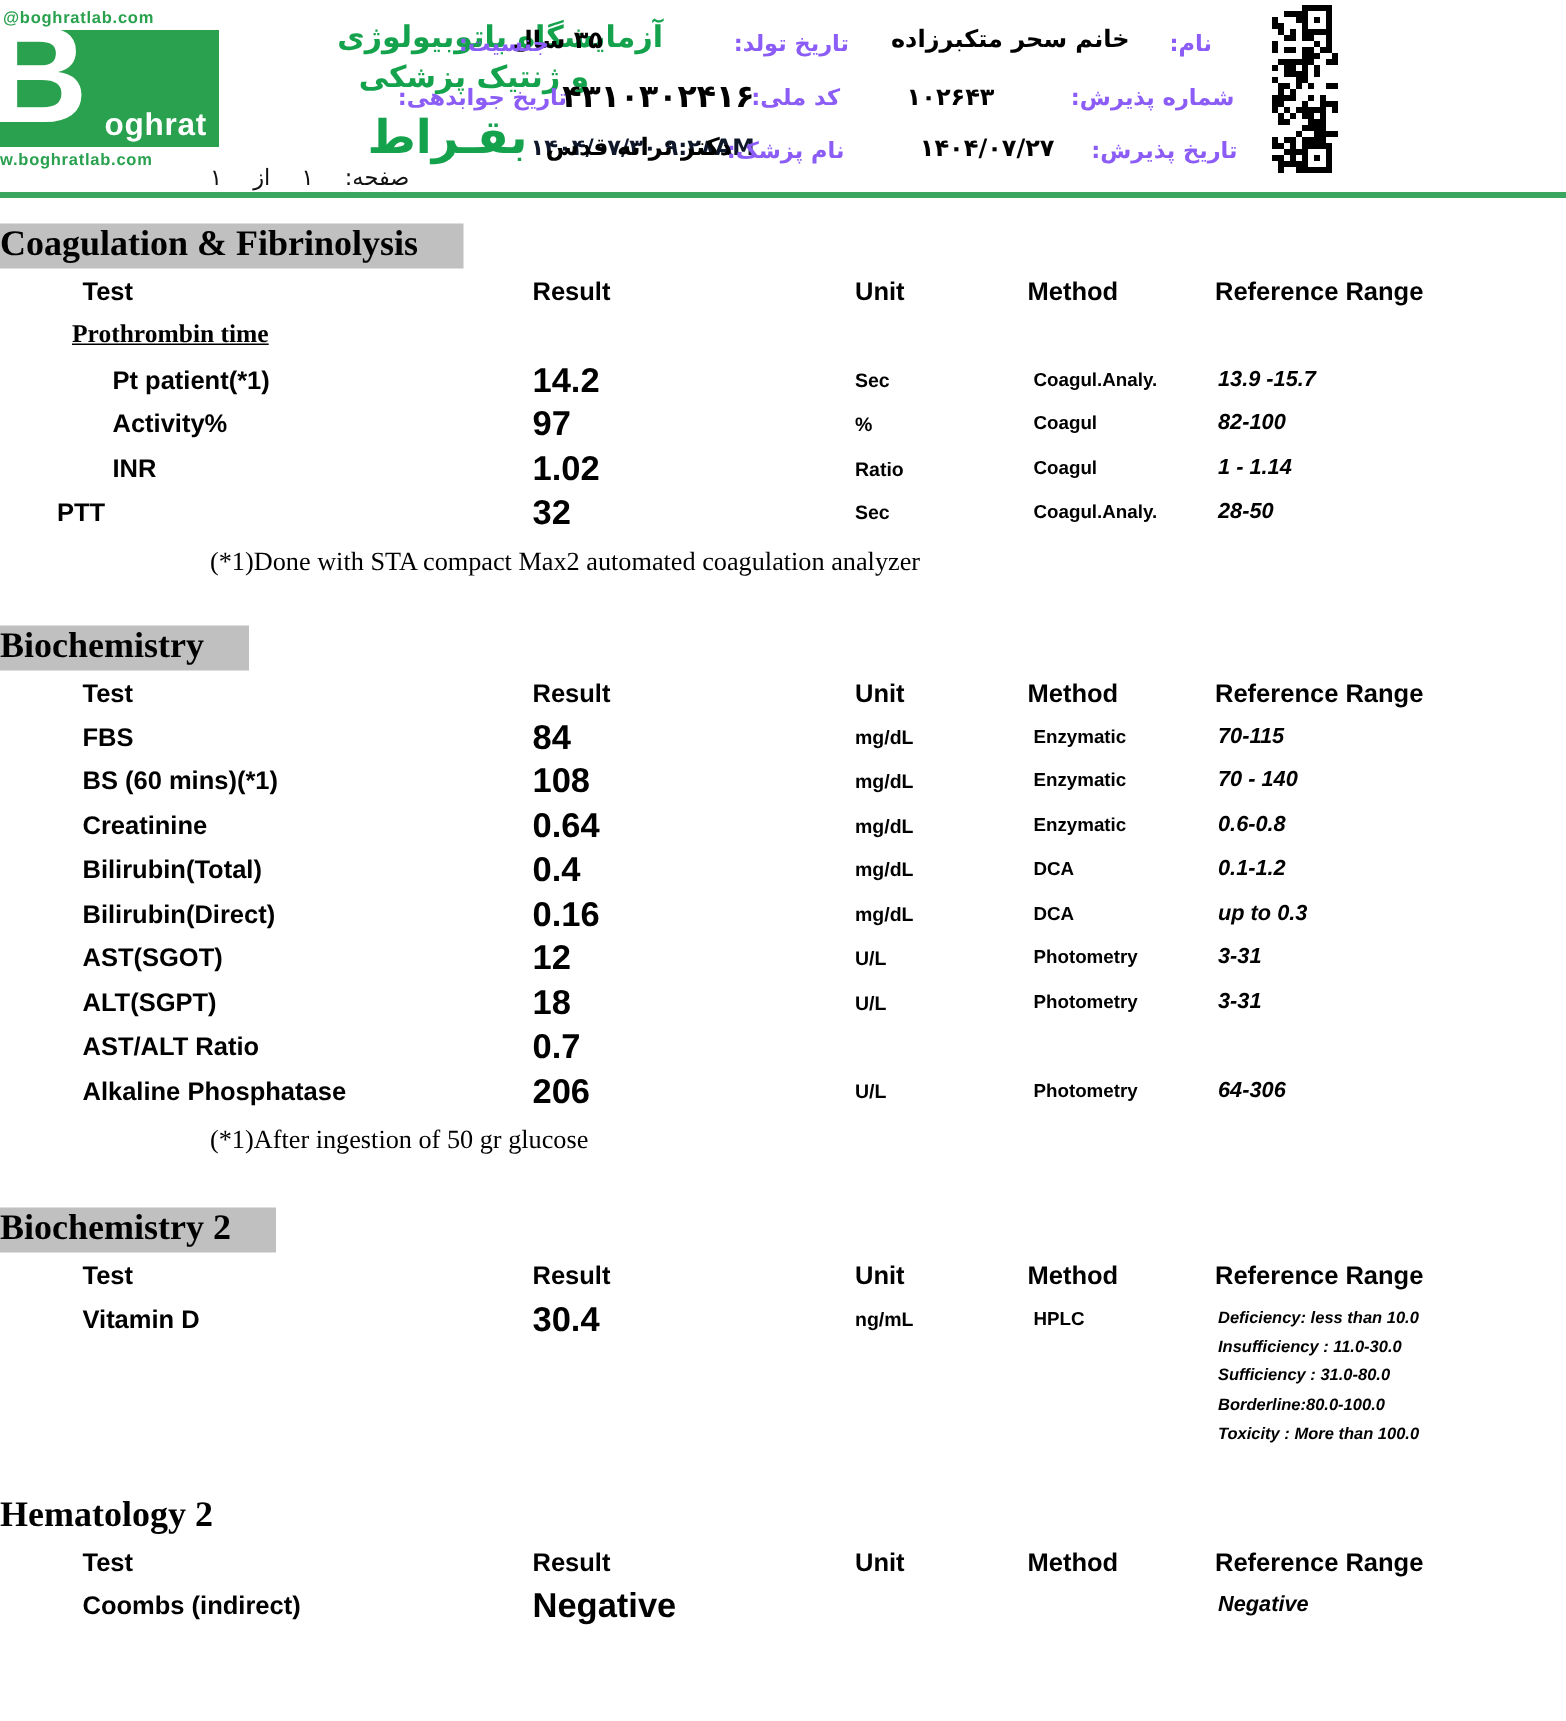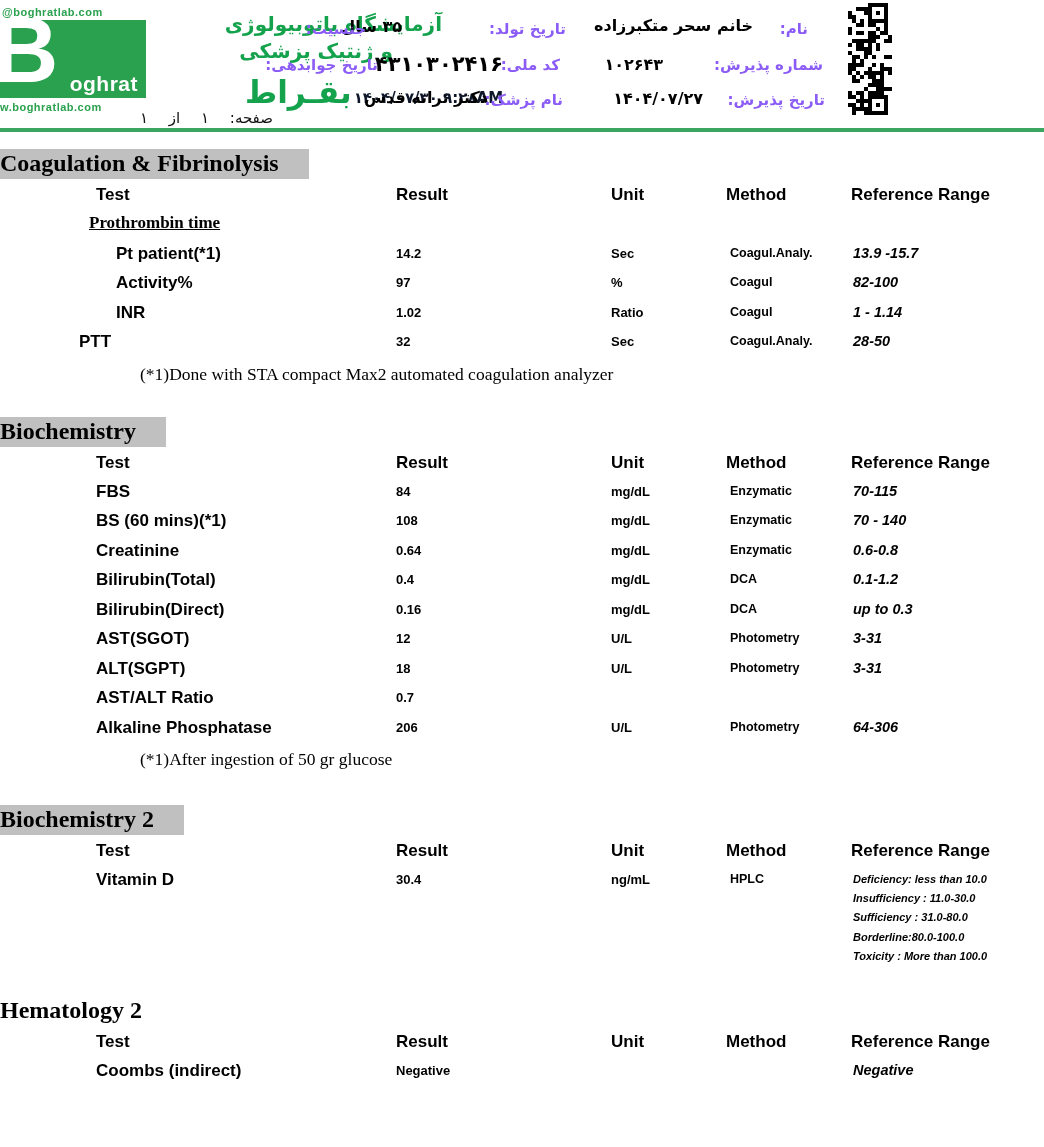--- a/index.html
+++ b/index.html
@@ -33,29 +33,29 @@
 
   
   #sections{position:relative;width:1044px;}
   .section{position:relative;}
   #sections .section:nth-child(1){margin-top:15px;}
   #sections .section:nth-child(2){margin-top:32px;}
   #sections .section:nth-child(3){margin-top:35px;}
   #sections .section:nth-child(4){margin-top:30px;}
   .sec-title{display:inline-block;font-family:"Liberation Serif",serif;font-weight:bold;font-size:24px;line-height:29px;margin-left:-2px;padding:0 30px 1px 2px;}
   .sec-title.hl{background:#c0c0c0;}
-  .trow{display:grid;grid-template-columns:355px 215px 115px 125px auto;align-items:start;min-height:29.5px;margin-left:41px;}
+  .trow{display:grid;grid-template-columns:355px 215px 115px 125px auto;align-items:start;min-height:29.5px;}
   .thead{min-height:28px;margin-top:2px;}
   .th{font-weight:bold;font-size:17px;line-height:28px;}
   .th.c0{padding-left:55px;}
   .group{grid-column:1 / -1;font-family:"Liberation Serif",serif;font-weight:bold;font-size:17px;line-height:28px;padding-left:48px;text-decoration:underline;}
   .cell-test{font-weight:bold;font-size:17px;line-height:29.5px;padding-left:55px;white-space:nowrap;}
   .cell-test.ind-sub{padding-left:75px;}
   .cell-test.ind-low{padding-left:38px;}
-  .cell-result{font-weight:bold;font-size:13px;line-height:29.5px;}
+  .cell-result{font-weight:bold;font-size:23px;line-height:29.5px;}
   .cell-unit{font-weight:bold;font-size:13px;line-height:29.5px;}
   .cell-method{font-weight:bold;font-size:12.5px;line-height:29.5px;padding-left:4px;}
   .cell-ref{font-weight:bold;font-style:italic;font-size:14.5px;line-height:29.5px;padding-left:2px;}
   .cell-ref.multi{line-height:19.2px;padding-top:5px;font-size:11px;}
   .footnote{font-family:"Liberation Serif",serif;font-size:17.5px;margin:7px 0 0 140px;}
 </style>
 </head>
 <body>
 
 <div class="page">

